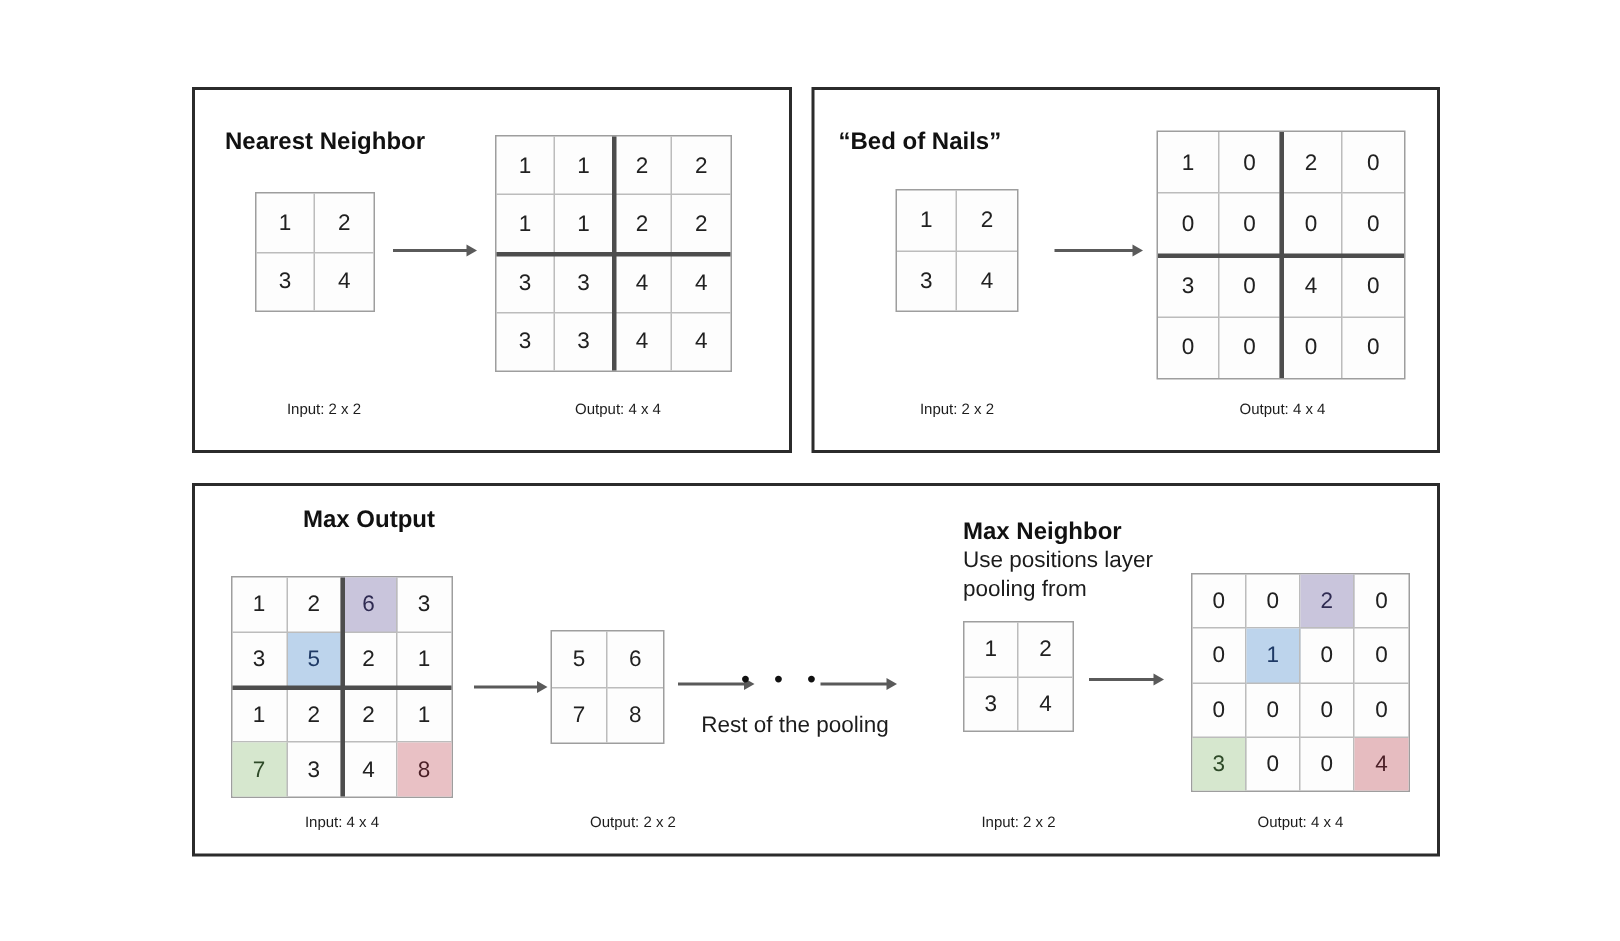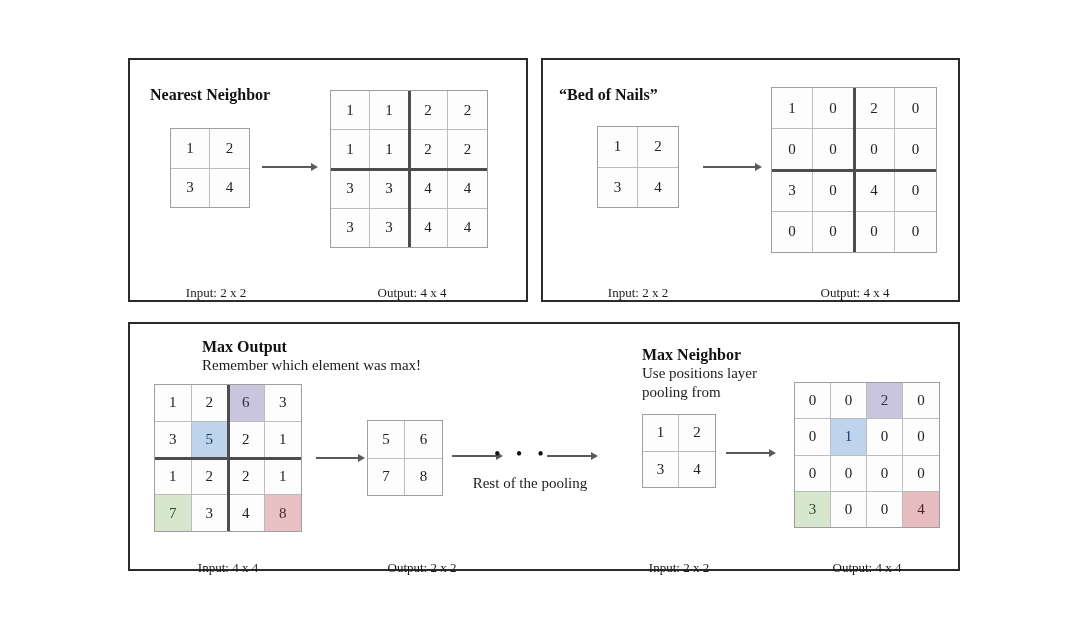--- a/index.html
+++ b/index.html
@@ -1,28 +1,28 @@
 <!DOCTYPE html>
 <html><head>
 <meta charset="utf-8">
 <style>
   * { margin:0; padding:0; box-sizing:border-box; }
   html,body { width:1080px; height:627px; background:#ffffff;
               font-family:"Liberation Sans", sans-serif; color:#212121; overflow:hidden; }
-  .stage { position:relative; width:1080px; height:461px; background:#fff;font-family:Liberation Serif, serif; }
+  .stage { position:relative; width:1080px; height:461px; background:#fff; }
 
   .panel { position:absolute; border:2px solid #2b2b2b; background:#fff; }
   #panel-nn  { left:128px; top:58px;  width:400px; height:244px; }
   #panel-bon { left:541px; top:58px;  width:419px; height:244px; }
   #panel-pool{ left:128px; top:322px; width:832px; height:249px; }
 
   .title { position:absolute; font-weight:bold; font-size:16px; color:#111; white-space:nowrap; }
   .subtitle { position:absolute; font-size:15px; color:#1c1c1c; white-space:nowrap; }
-  .size-label { position:absolute; font-size:13px; color:#1c1c1c; white-space:nowrap;
-                transform:translateX(-50%);margin-top:17px; }
+  .size-label { position:absolute; font-size:10px; color:#1c1c1c; white-space:nowrap;
+                transform:translateX(-50%); }
 
   .grid { position:absolute; display:grid; background:#fdfdfd; border:1px solid #9e9e9e; }
   .cell { display:flex; align-items:center; justify-content:center;
           border-right:1px solid #bcbcbc; border-bottom:1px solid #bcbcbc;
           font-size:15px; color:#212121; }
   .mid-v { position:absolute; top:0; bottom:0; left:50%; width:3px; margin-left:-1.5px;
            background:#4d4d4d; }
   .mid-h { position:absolute; left:0; right:0; top:50%; height:3px; margin-top:-1.5px;
            background:#4d4d4d; }
 
@@ -101,21 +101,20 @@
         <div class="mid-v"></div>
         <div class="mid-h"></div>
       </div>
     <div class="size-label" style="left:95px; top:208px;">Input: 2 x 2</div>
     <div class="size-label" style="left:312px; top:208px;">Output: 4 x 4</div>
   </div>
 
   <div class="panel" id="panel-pool">
 
     <div class="title" style="left:72px; top:14px;">Max Output</div>
-    <div class="subtitle" style="left:72px; top:33px;">Remember which element was max!</div>
     <div class="grid" style="left: 24px; top: 60px; width: 148px; height: 148px; grid-template-columns: repeat(4, 1fr);">
         <div class="cell">1</div>
         <div class="cell">2</div>
         <div class="cell" style="background: rgb(201, 197, 220); color: rgb(47, 43, 82);">6</div>
         <div class="cell" style="border-right: none;">3</div>
         <div class="cell">3</div>
         <div class="cell" style="background: rgb(189, 212, 236); color: rgb(31, 58, 102);">5</div>
         <div class="cell">2</div>
         <div class="cell" style="border-right: none;">1</div>
         <div class="cell">1</div>

